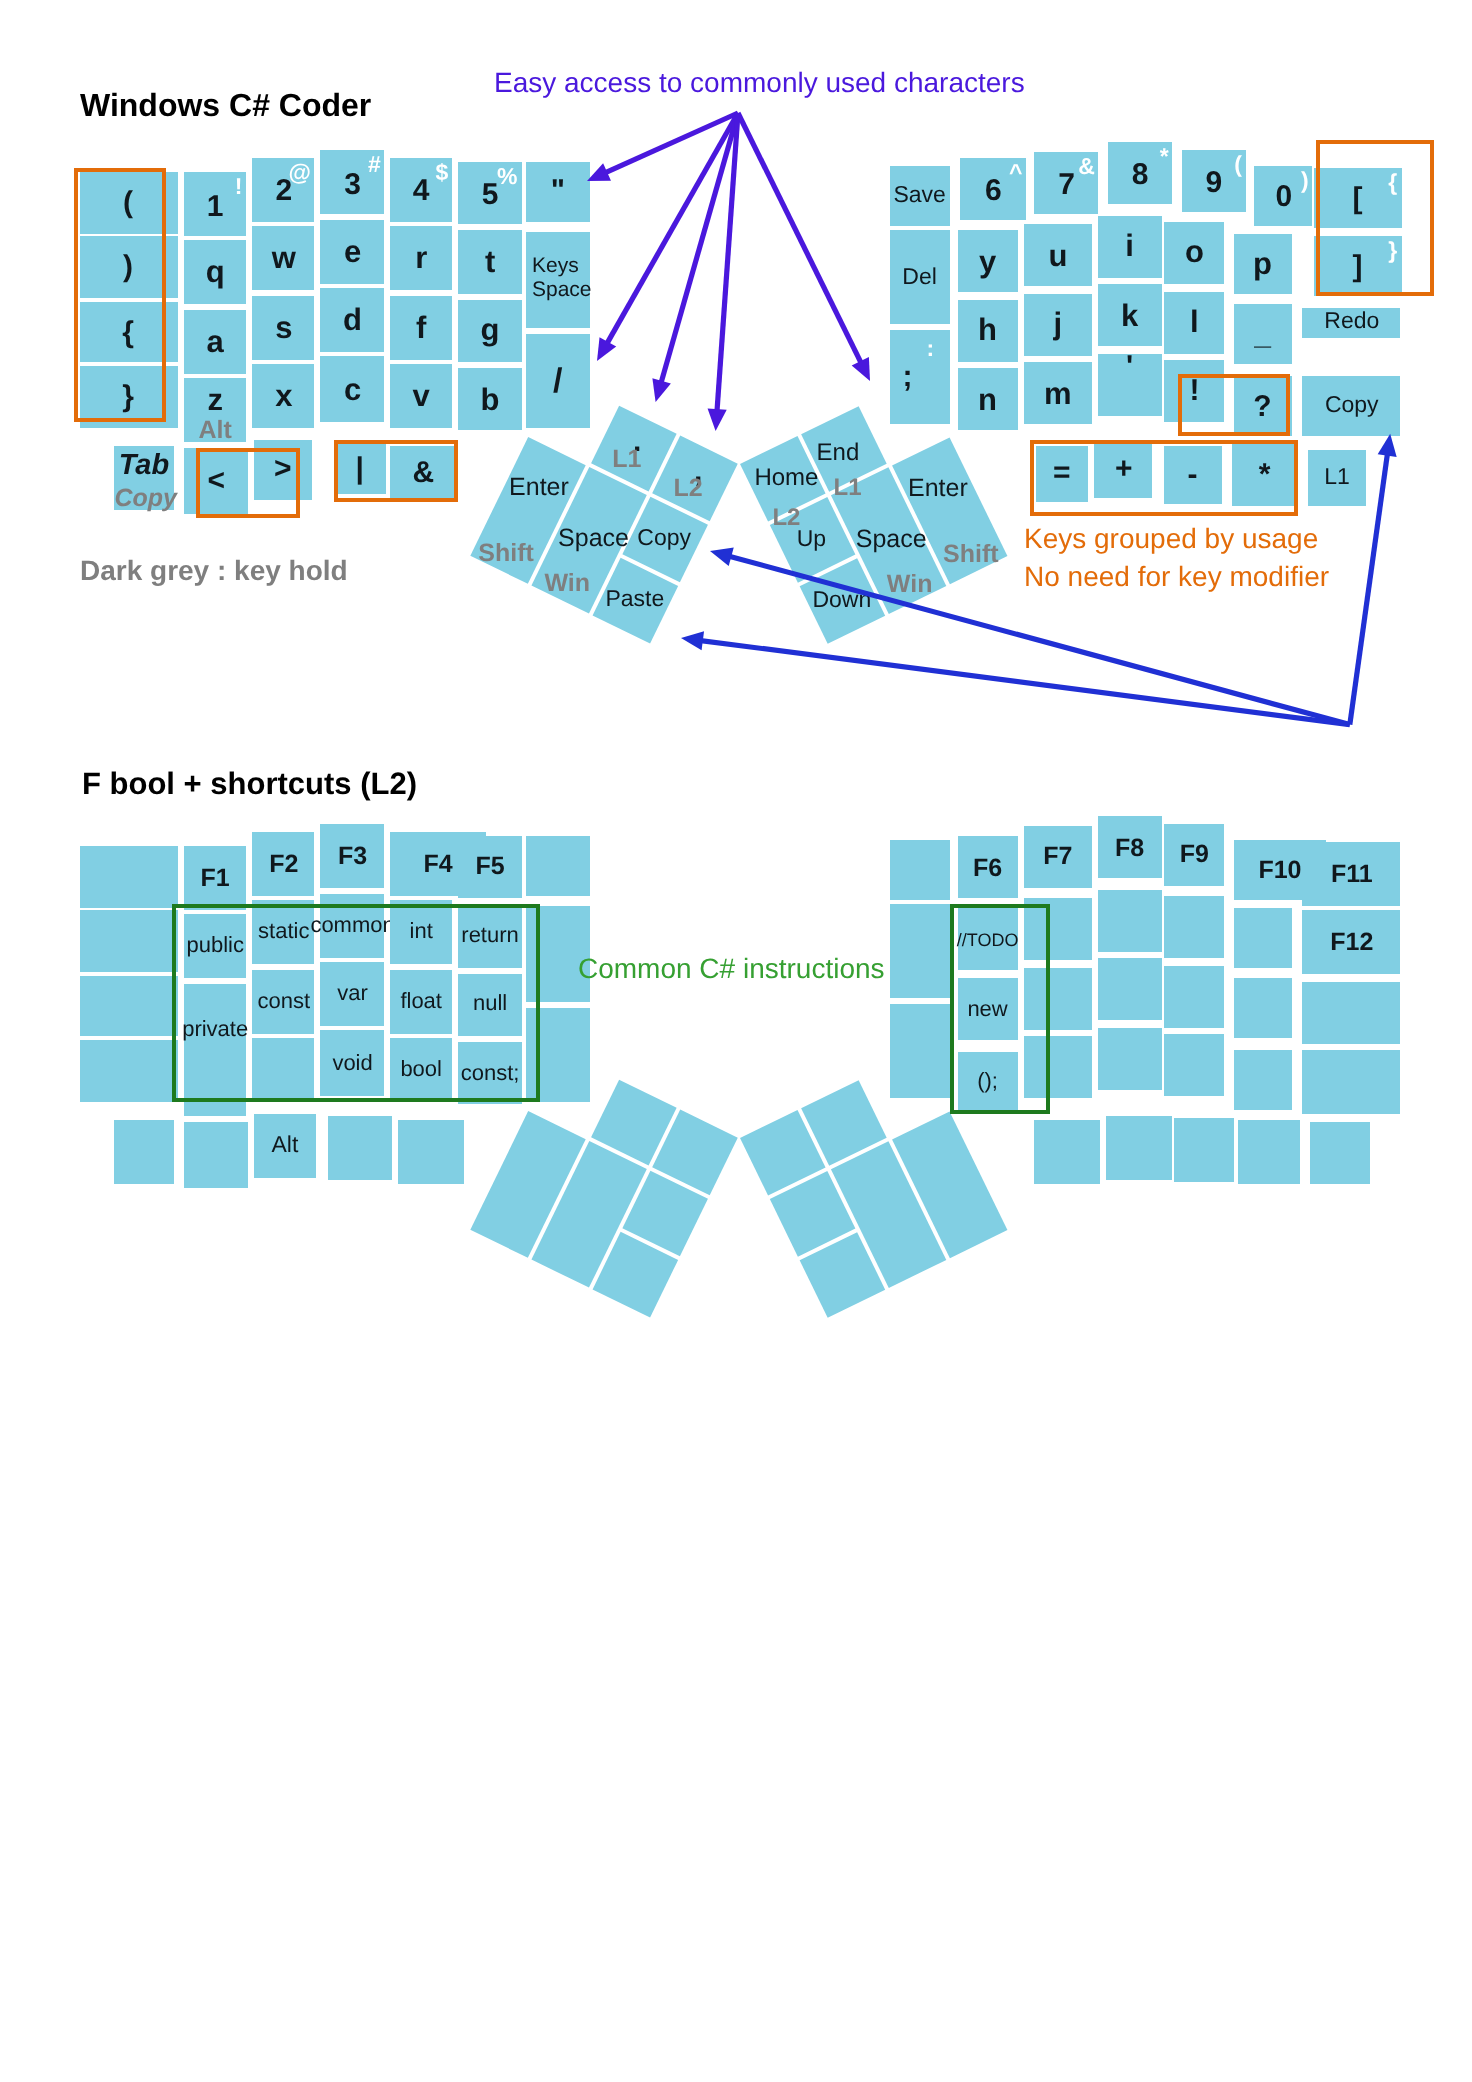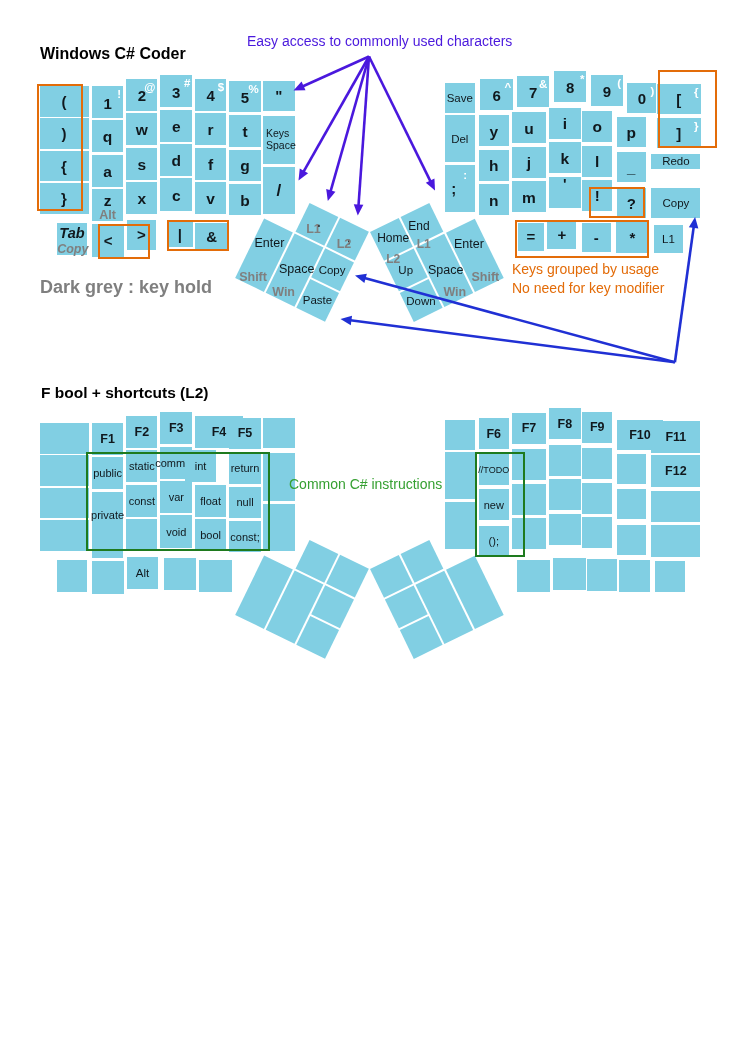--- a/index.html
+++ b/index.html
@@ -54,21 +54,21 @@
   .homeend .hold { position:absolute; bottom:-9px; left:2px; right:auto; text-align:left; font-size:12px; }
   .cluster { position:absolute; transform-origin:0 0; }
   .cluster .key > span { transform:rotate(var(--unrot)); }
   .box { position:absolute; box-sizing:border-box; }
   .box.orange { border:2.6px solid var(--orange); }
   .box.green  { border:2.2px solid var(--green-box); }
   .note { position:absolute; white-space:nowrap; z-index:5; }
   #arrow-layer { position:absolute; left:0; top:0; pointer-events:none; z-index:6; }
   #title1 { left:40px; top:45px; font-size:16px; font-weight:bold; color:#000; }
   #title2 { left:41px; top:383.5px; font-size:15.5px; font-weight:bold; color:#000; }
-  #legend-hold { left:40px; top:276.5px; font-size:18px; font-weight:bold; color:var(--hold-label); }
+  #legend-hold { left:40px; top:276.5px; font-size:14px; font-weight:bold; color:var(--hold-label); }
   #easy-access { left:247px; top:32.5px; font-size:14px; color:var(--purple); }
   #keys-grouped1 { left:512px; top:261px; font-size:14px; color:var(--orange); }
   #keys-grouped2 { left:512px; top:280px; font-size:14px; color:var(--orange); }
   #only-one-key { left:481px; top:364px; font-size:14px; letter-spacing:0.3px; color:var(--blue); }
   #common-cs { left:289px; top:475.5px; font-size:14px; color:var(--green-text); }
 </style>
 </head>
 <body>
 
 <div id="canvas" style="--background: #ffffff; --key-fill: #81cfe3; --key-label: #10181d; --hold-label: #7f7f7f; --superscript: #ffffff; --orange: #e36c09; --green-box: #1e7a1e; --green-text: #36a032; --purple: #4a18dd; --blue: #2030d4;">
@@ -387,21 +387,21 @@
       </div>
       <div class="key kw" style="left: 160.2px; top: 481px; width: 32.2px; height: 32.3px;">
         <span class="lab">var</span>
       </div>
       <div class="key kw" style="left: 160.2px; top: 515.4px; width: 32.2px; height: 32.3px;">
         <span class="lab">void</span>
       </div>
       <div class="key fkey" style="left: 195px; top: 415.7px; width: 48px; height: 32px;">
         <span class="lab">F4</span>
       </div>
-      <div class="key kw" style="left: 185px; top: 450.1px; width: 31.2px; height: 32px;">
+      <div class="key kw" style="left: 195px; top: 450.1px; width: 31.2px; height: 32px;">
         <span class="lab">int</span>
       </div>
       <div class="key kw" style="left: 195px; top: 484.5px; width: 31.2px; height: 32px;">
         <span class="lab">float</span>
       </div>
       <div class="key kw" style="left: 195px; top: 518.9px; width: 31.2px; height: 32px;">
         <span class="lab">bool</span>
       </div>
       <div class="key fkey" style="left: 229.4px; top: 417.7px; width: 31.3px; height: 31.5px;">
         <span class="lab">F5</span>

